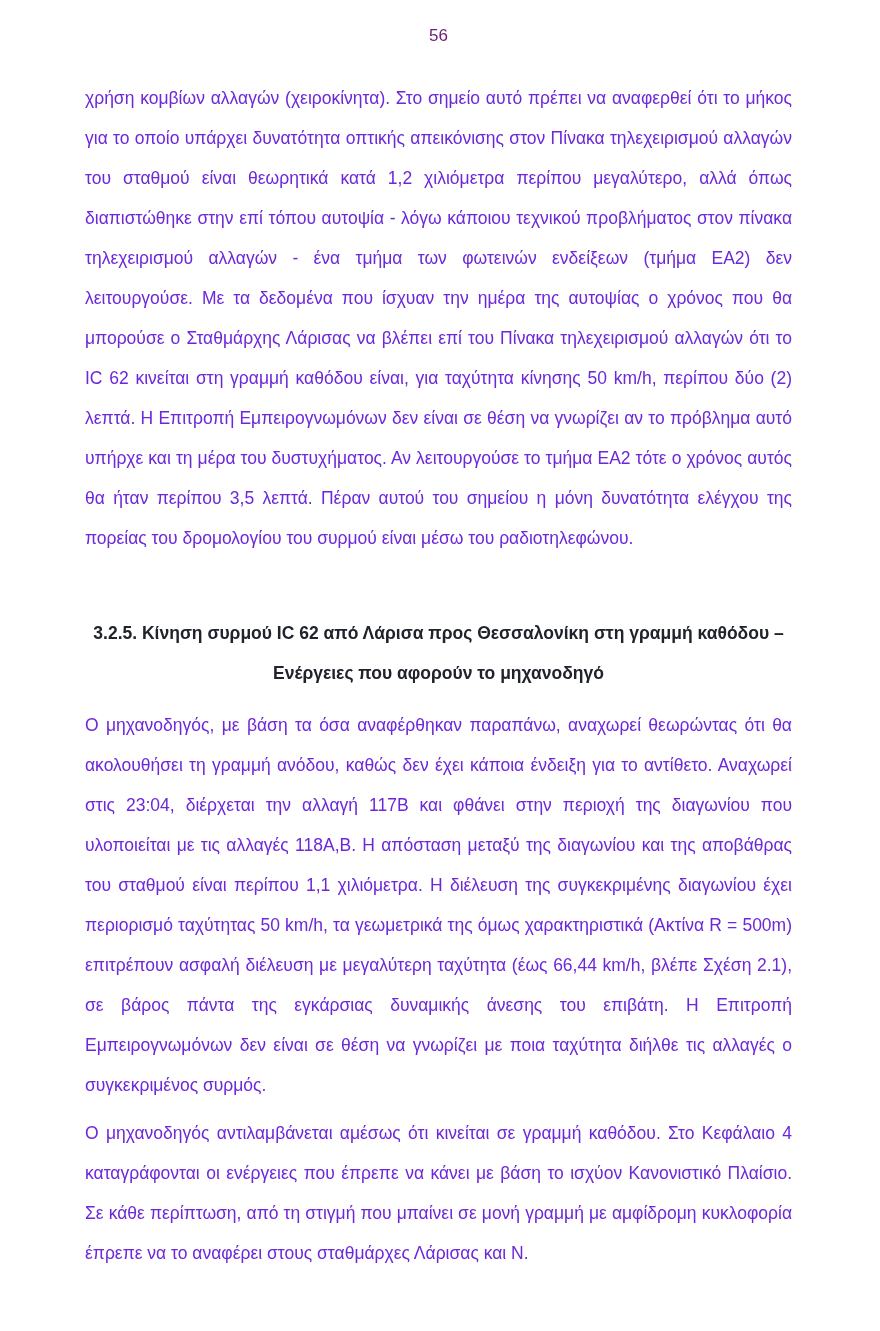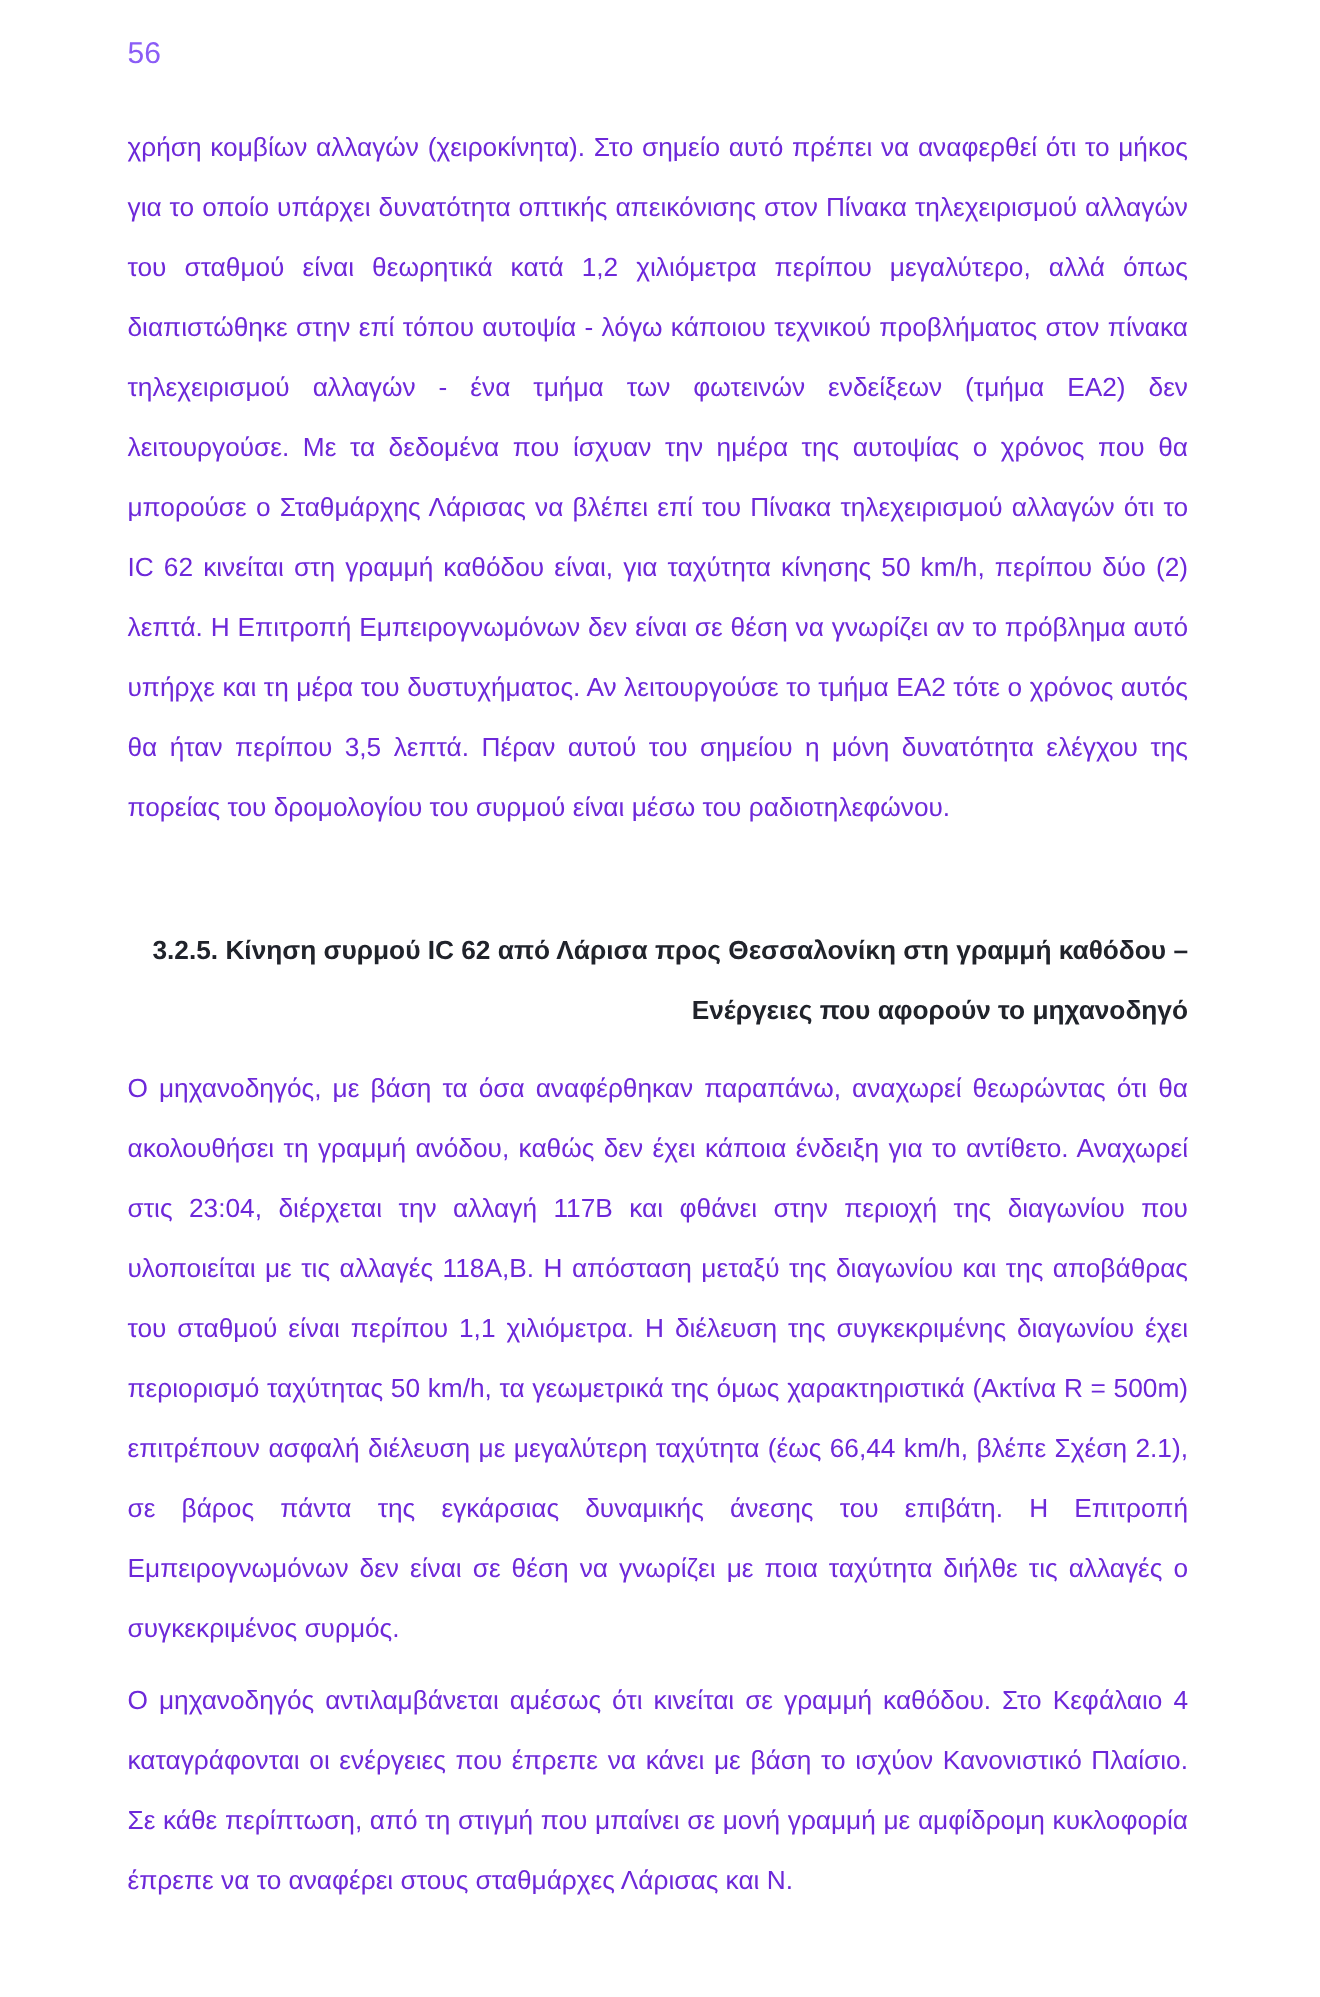--- a/index.html
+++ b/index.html
@@ -15,39 +15,39 @@
   }
   .page {
     box-sizing: border-box;
     width: 880px;
     height: 1331px;
     padding: 25px 88px 0 85px;
     background: #ffffff;
     overflow: hidden;
   }
   .page-number {
-    text-align: left;
-    font-size: 20px;
+    text-align: center;
+    font-size: 17px;
     line-height: 22px;
     margin-bottom: 31px;
-    color: #8b5cf6;
+    color: #701a75;
   }
   .body-text p {
     margin: 0;
     text-align: justify;
     font-size: 17.5px;
     line-height: 40px;
     color: #6d28d9;
   }
   .section-heading {
     font-size: 17.5px;
     line-height: 40px;
     font-weight: 700;
     margin: 55px 0 12px 0;
-    text-align: right;
+    text-align: center;
     color: #20232b;
   }
   p.paragraph-2 {
     margin-bottom: 8px;
   }
 </style>
 </head>
 <body>
 
 <div class="page">

